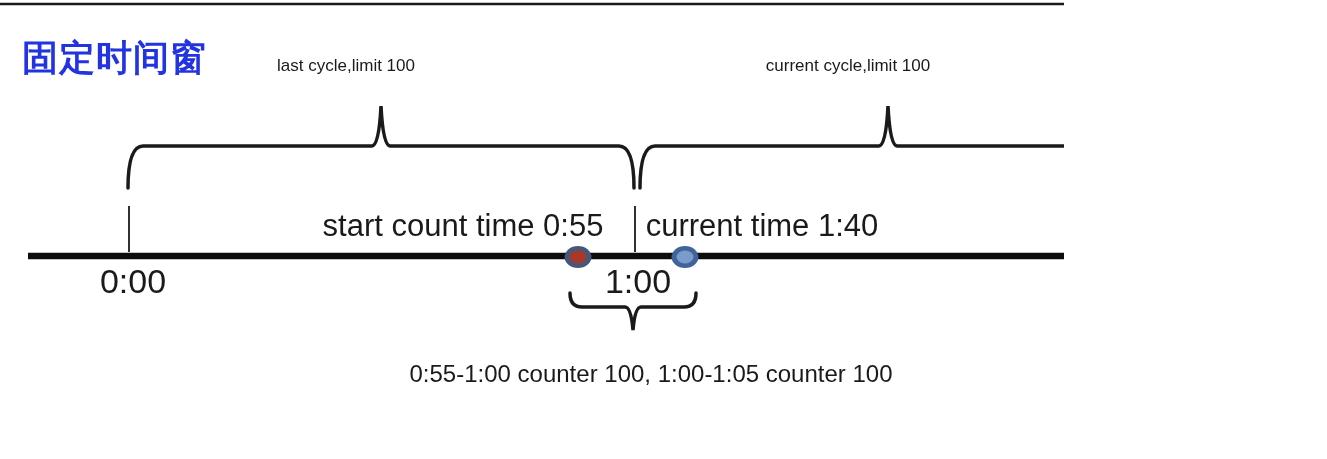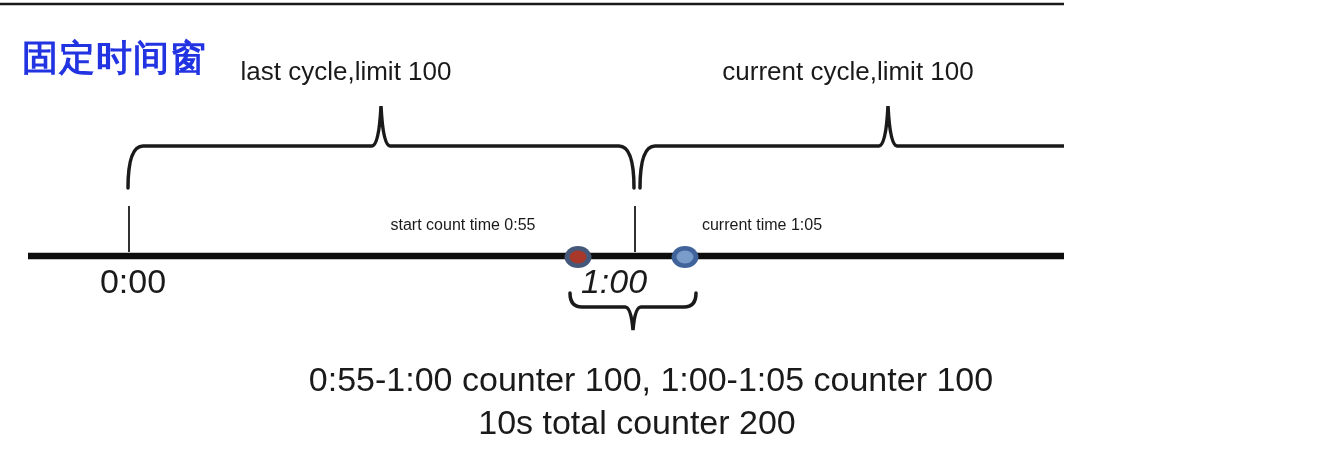--- a/index.html
+++ b/index.html
@@ -19,31 +19,31 @@
   }
   .abs { position: absolute; white-space: nowrap; }
   .centered { transform: translateX(-50%); }
   .title {
     left: 22px; top: 34px;
     font-size: 36px;
     font-weight: bold;
     color: #2233e2;
     letter-spacing: 1px;
   }
-  .cycle-label { top: 56px; font-size: 26px; }
+  .cycle-label { top: 56px; font-size: 17px; }
   .cycle-label.last    { left: 346px; }
   .cycle-label.current { left: 848px; text-align: right; }
-  .event-label { top: 216px; font-size: 16px; }
+  .event-label { top: 208px; font-size: 31px; }
   .event-label.start   { left: 463px; }
   .event-label.current { left: 762px; }
   .tick-label { top: 262px; font-size: 34px; }
   .tick-label.t0 { left: 133px; }
-  .tick-label.t1 { left: 614px; font-style: italic; }
+  .tick-label.t1 { left: 638px; }
   .tick-label.t2 { left: 1141px; }
-  .summary-line { font-size: 34px; }
+  .summary-line { font-size: 24px; }
   .summary-line.l1 { left: 651px; top: 360px; }
   .summary-line.l2 { left: 637px; top: 403px; }
 </style>
 </head>
 <body>
 
 <div class="canvas">
 
   <svg class="artwork" viewBox="0 0 1327 459">
 
@@ -68,22 +68,21 @@
 
     <path d="M 570,293 Q 570,307 582,307 L 625,307 Q 631,307 633,330 Q 635,307 641,307 L 684,307 Q 696,307 696,293" fill="none" stroke="#1a1a1a" stroke-width="3.5" stroke-linecap="round"></path>
   </svg>
 
   <div class="abs title">固定时间窗</div>
 
   <div class="abs centered cycle-label last">last cycle,limit 100</div>
   <div class="abs centered cycle-label current">current cycle,limit 100</div>
 
   <div class="abs centered event-label start">start count time 0:55</div>
-  <div class="abs centered event-label current">current time 1:05</div>
+  <div class="abs centered event-label current">current time 1:40</div>
 
   <div class="abs centered tick-label t0">0:00</div>
   <div class="abs centered tick-label t1">1:00</div>
   <div class="abs centered tick-label t2">2:45</div>
 
   <div class="abs centered summary-line l1">0:55-1:00 counter 100, 1:00-1:05 counter 100</div>
-  <div class="abs centered summary-line l2">10s total counter 200</div>
 
 </div>
 
 </body></html>

